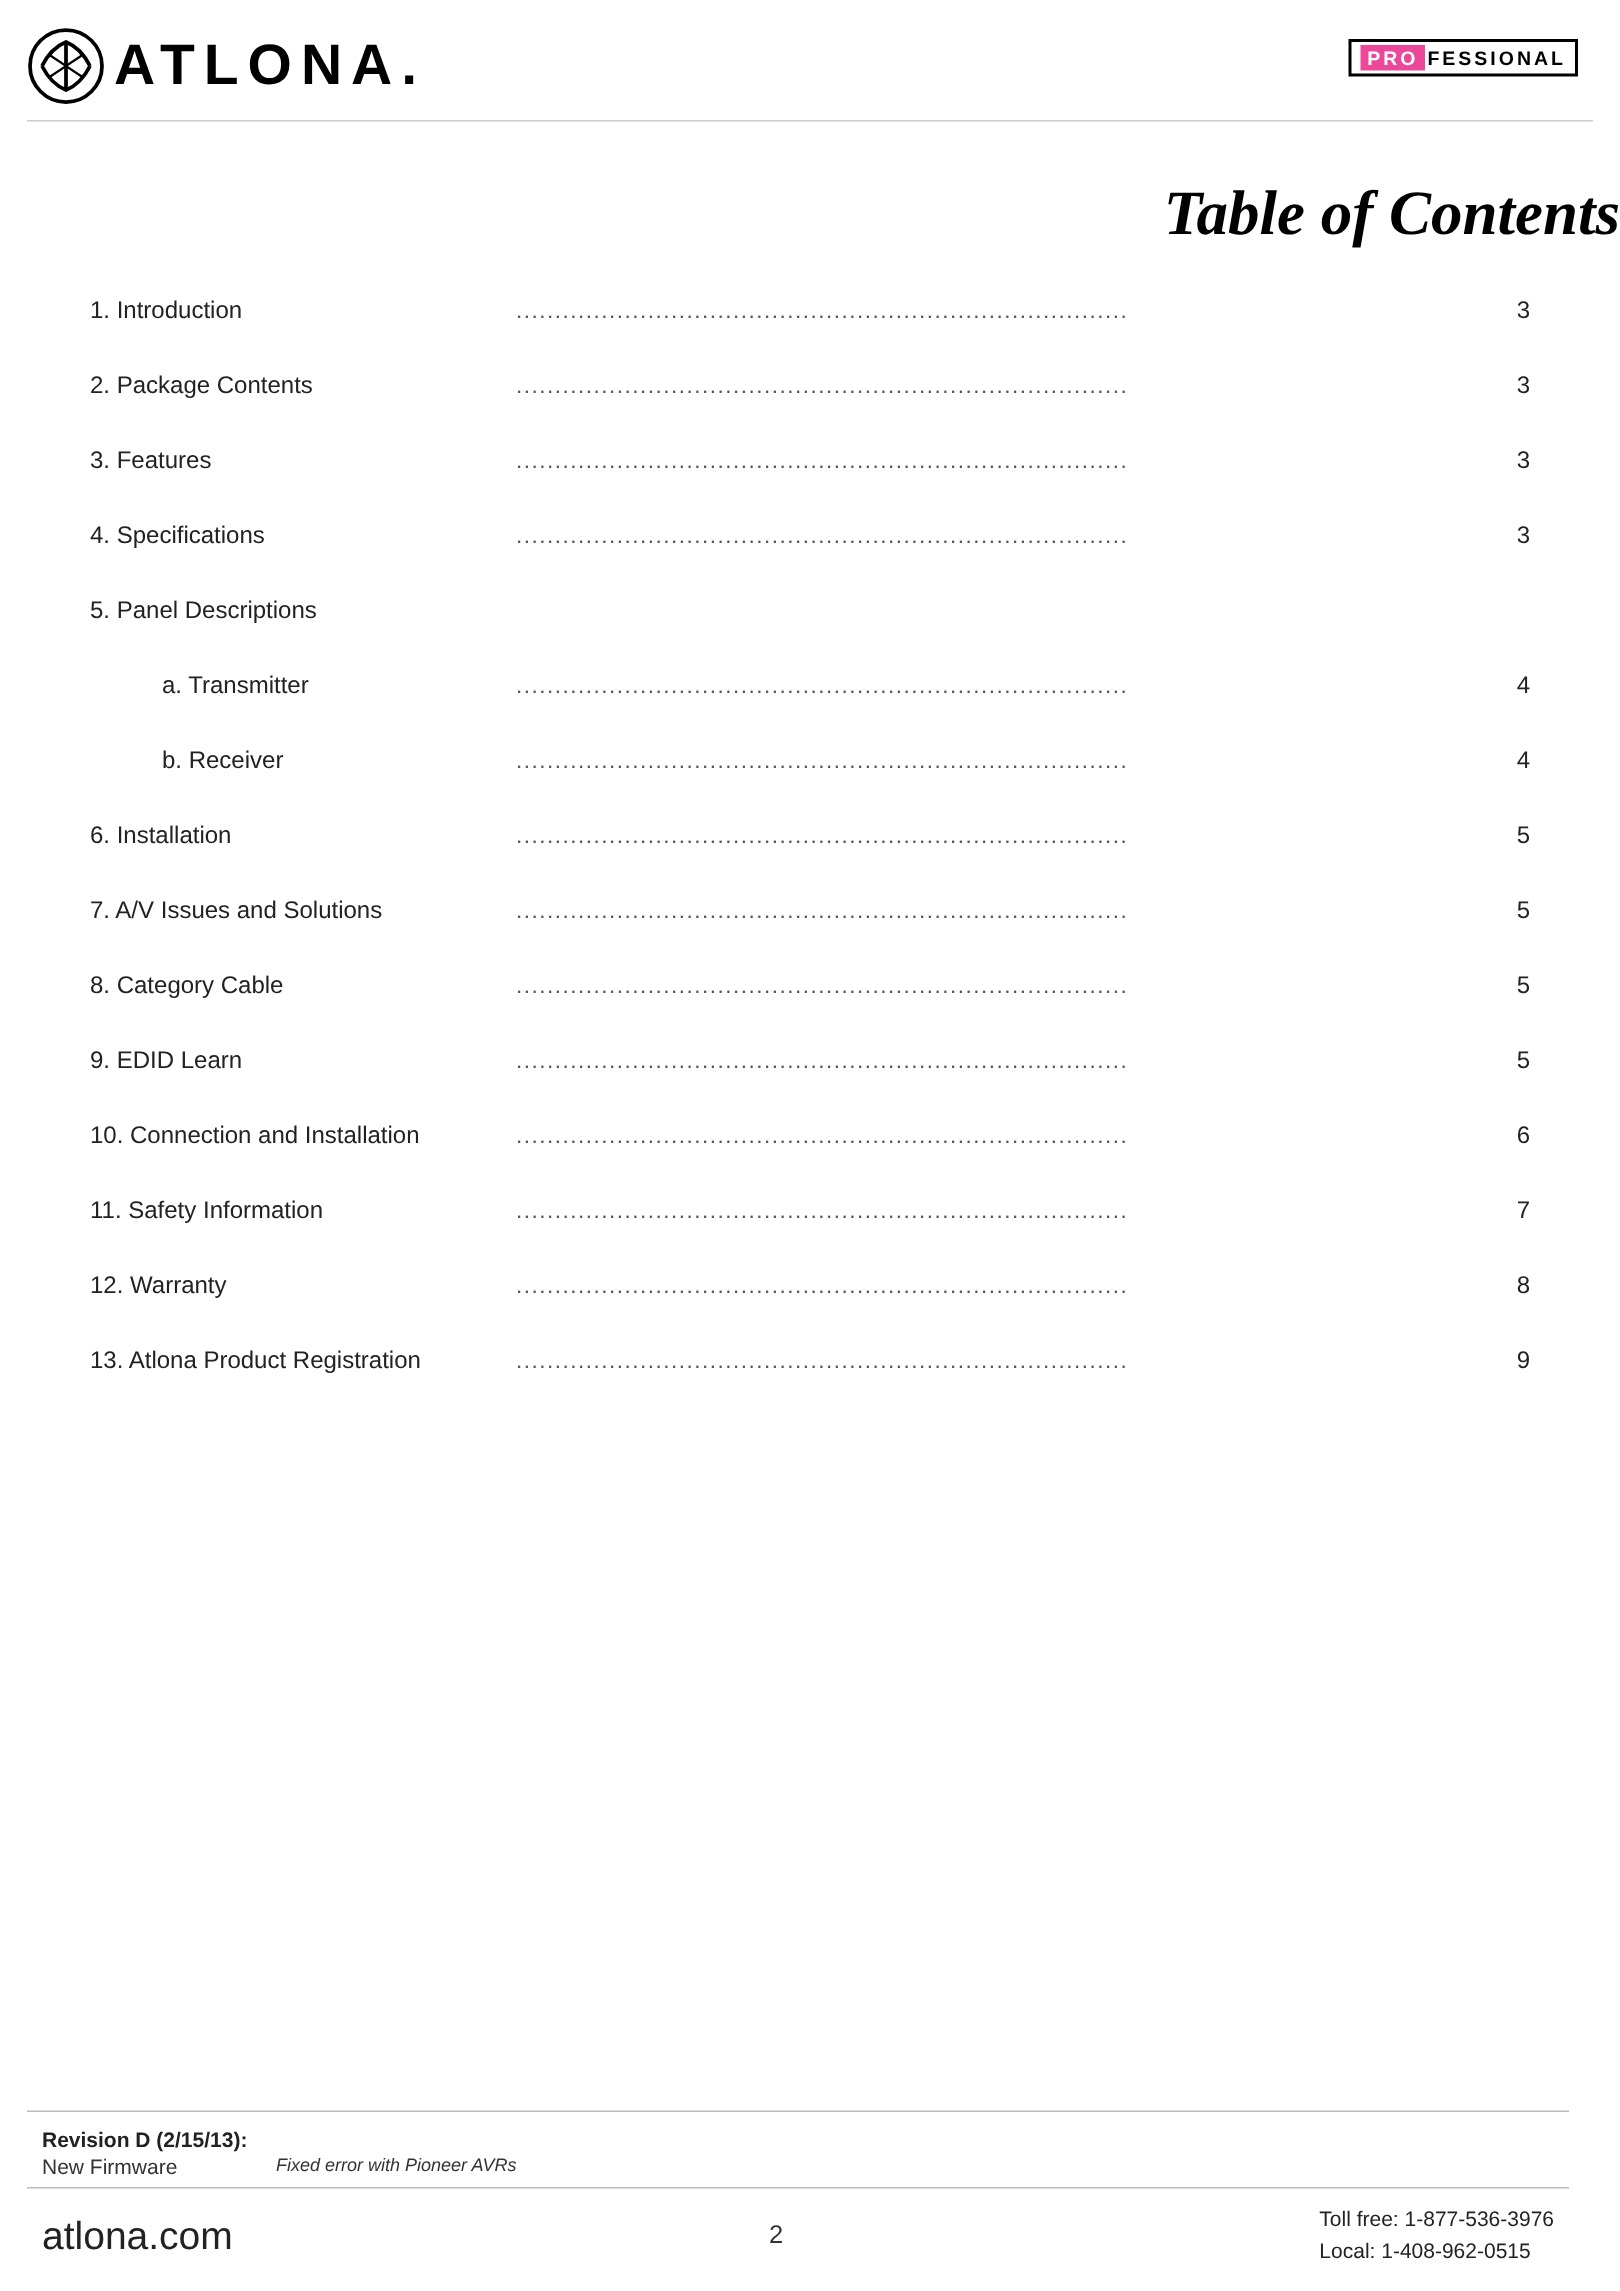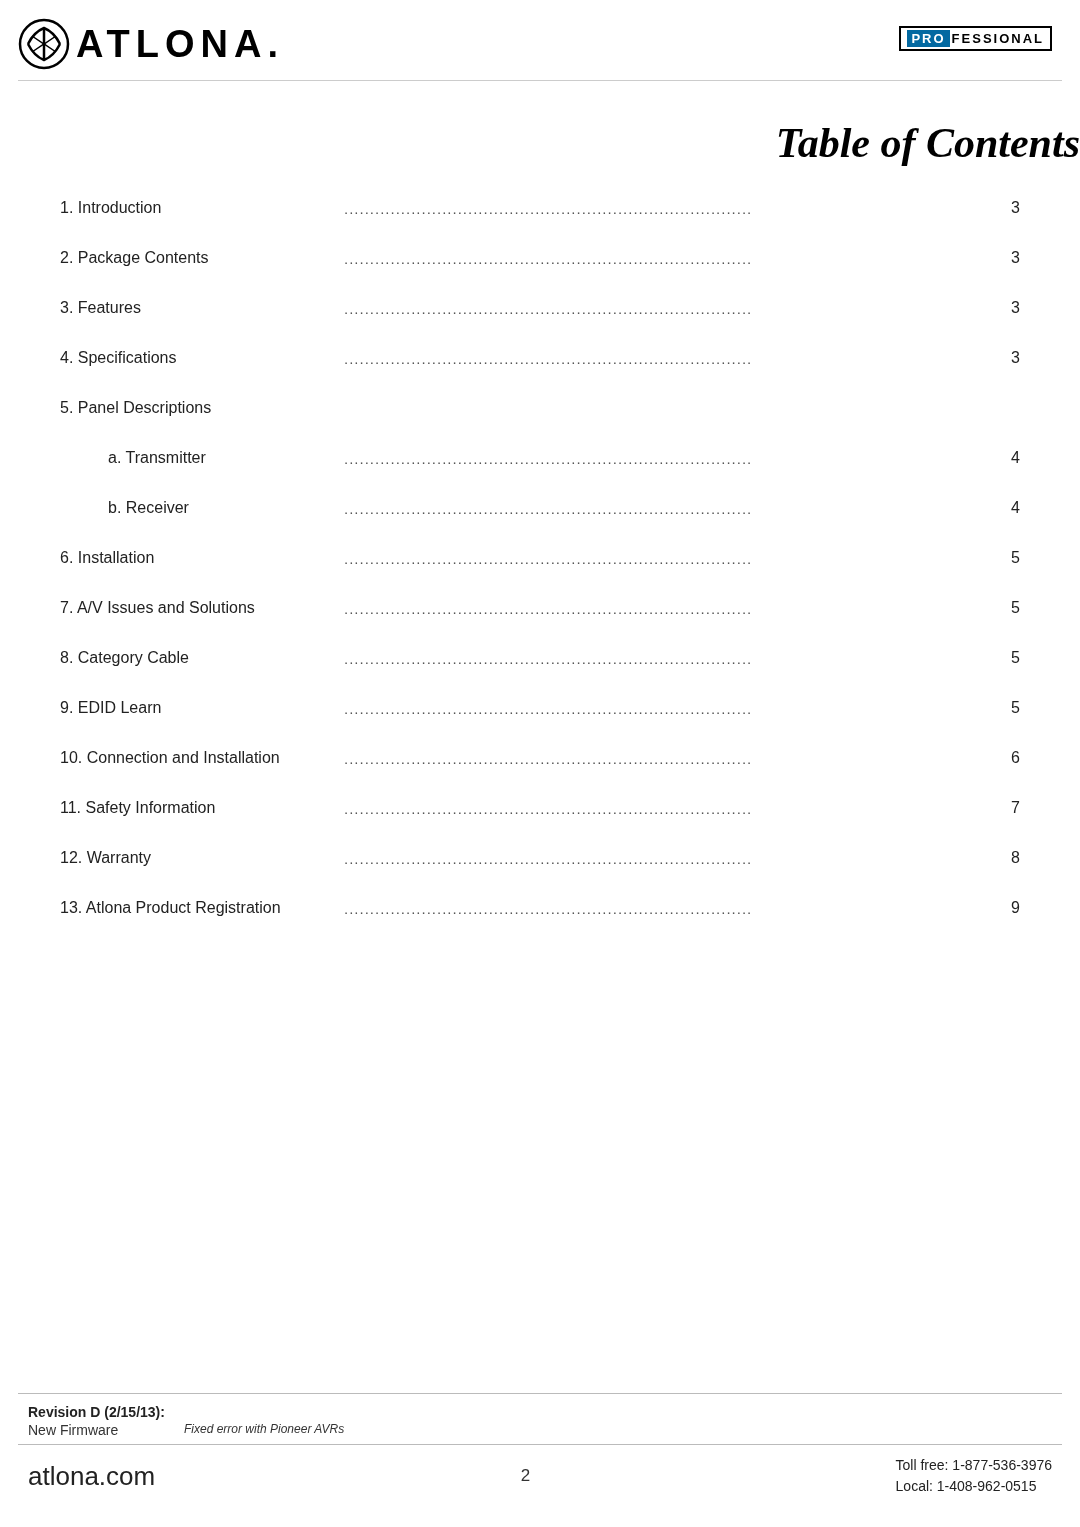--- a/index.html
+++ b/index.html
@@ -44,21 +44,21 @@
       align-items: center;
       border: 2px solid #000;
       padding: 2px 6px;
       margin-top: 8px;
       font-size: 13px;
       font-weight: bold;
       letter-spacing: 2px;
     }
 
     .professional-badge .pro-box {
-      background: #0369a1;
+      background: #ec4899;
       color: #fff;
       padding: 1px 4px;
       font-size: 13px;
       font-weight: bold;
       margin-right: 2px;
     }
 
     
     .header-divider {
       border: none;
@@ -77,21 +77,21 @@
       color: #000;
     }
 
     
     .toc-container {
       margin: 0 60px;
     }
 
     .toc-row {
       display: flex;
-      align-items: flex-end;
+      align-items: flex-start;
       margin-bottom: 10px;
       font-size: 16px;
       color: #222;
       margin-top: 32px;
     }
 
     .toc-label {
       min-width: 280px;
       white-space: nowrap;
       font-size: 16px;
@@ -117,21 +117,21 @@
       text-align: right;
       font-size: 16px;
       color: #222;
     }
 
     
     .footer-section {
       position: absolute;
       bottom: 0;
       left: 0;
-      right: 0;
+      right: 16px;
     }
 
     .footer-divider {
       border: none;
       border-top: 1.5px solid #bbb;
       margin: 0 18px;
     }
 
     .footer-revision {
       padding: 10px 28px 6px 28px;
@@ -165,21 +165,21 @@
     .footer-bottom-divider {
       border: none;
       border-top: 1.5px solid #bbb;
       margin: 0 18px;
     }
 
     .footer-bottom {
       display: flex;
       justify-content: space-between;
       align-items: center;
-      padding: 10px 28px 30px 28px;
+      padding: 10px 28px 16px 28px;
     }
 
     .footer-website {
       font-size: 26px;
       color: #222;
       font-weight: normal;
     }
 
     .footer-page-num {
       font-size: 17px;

